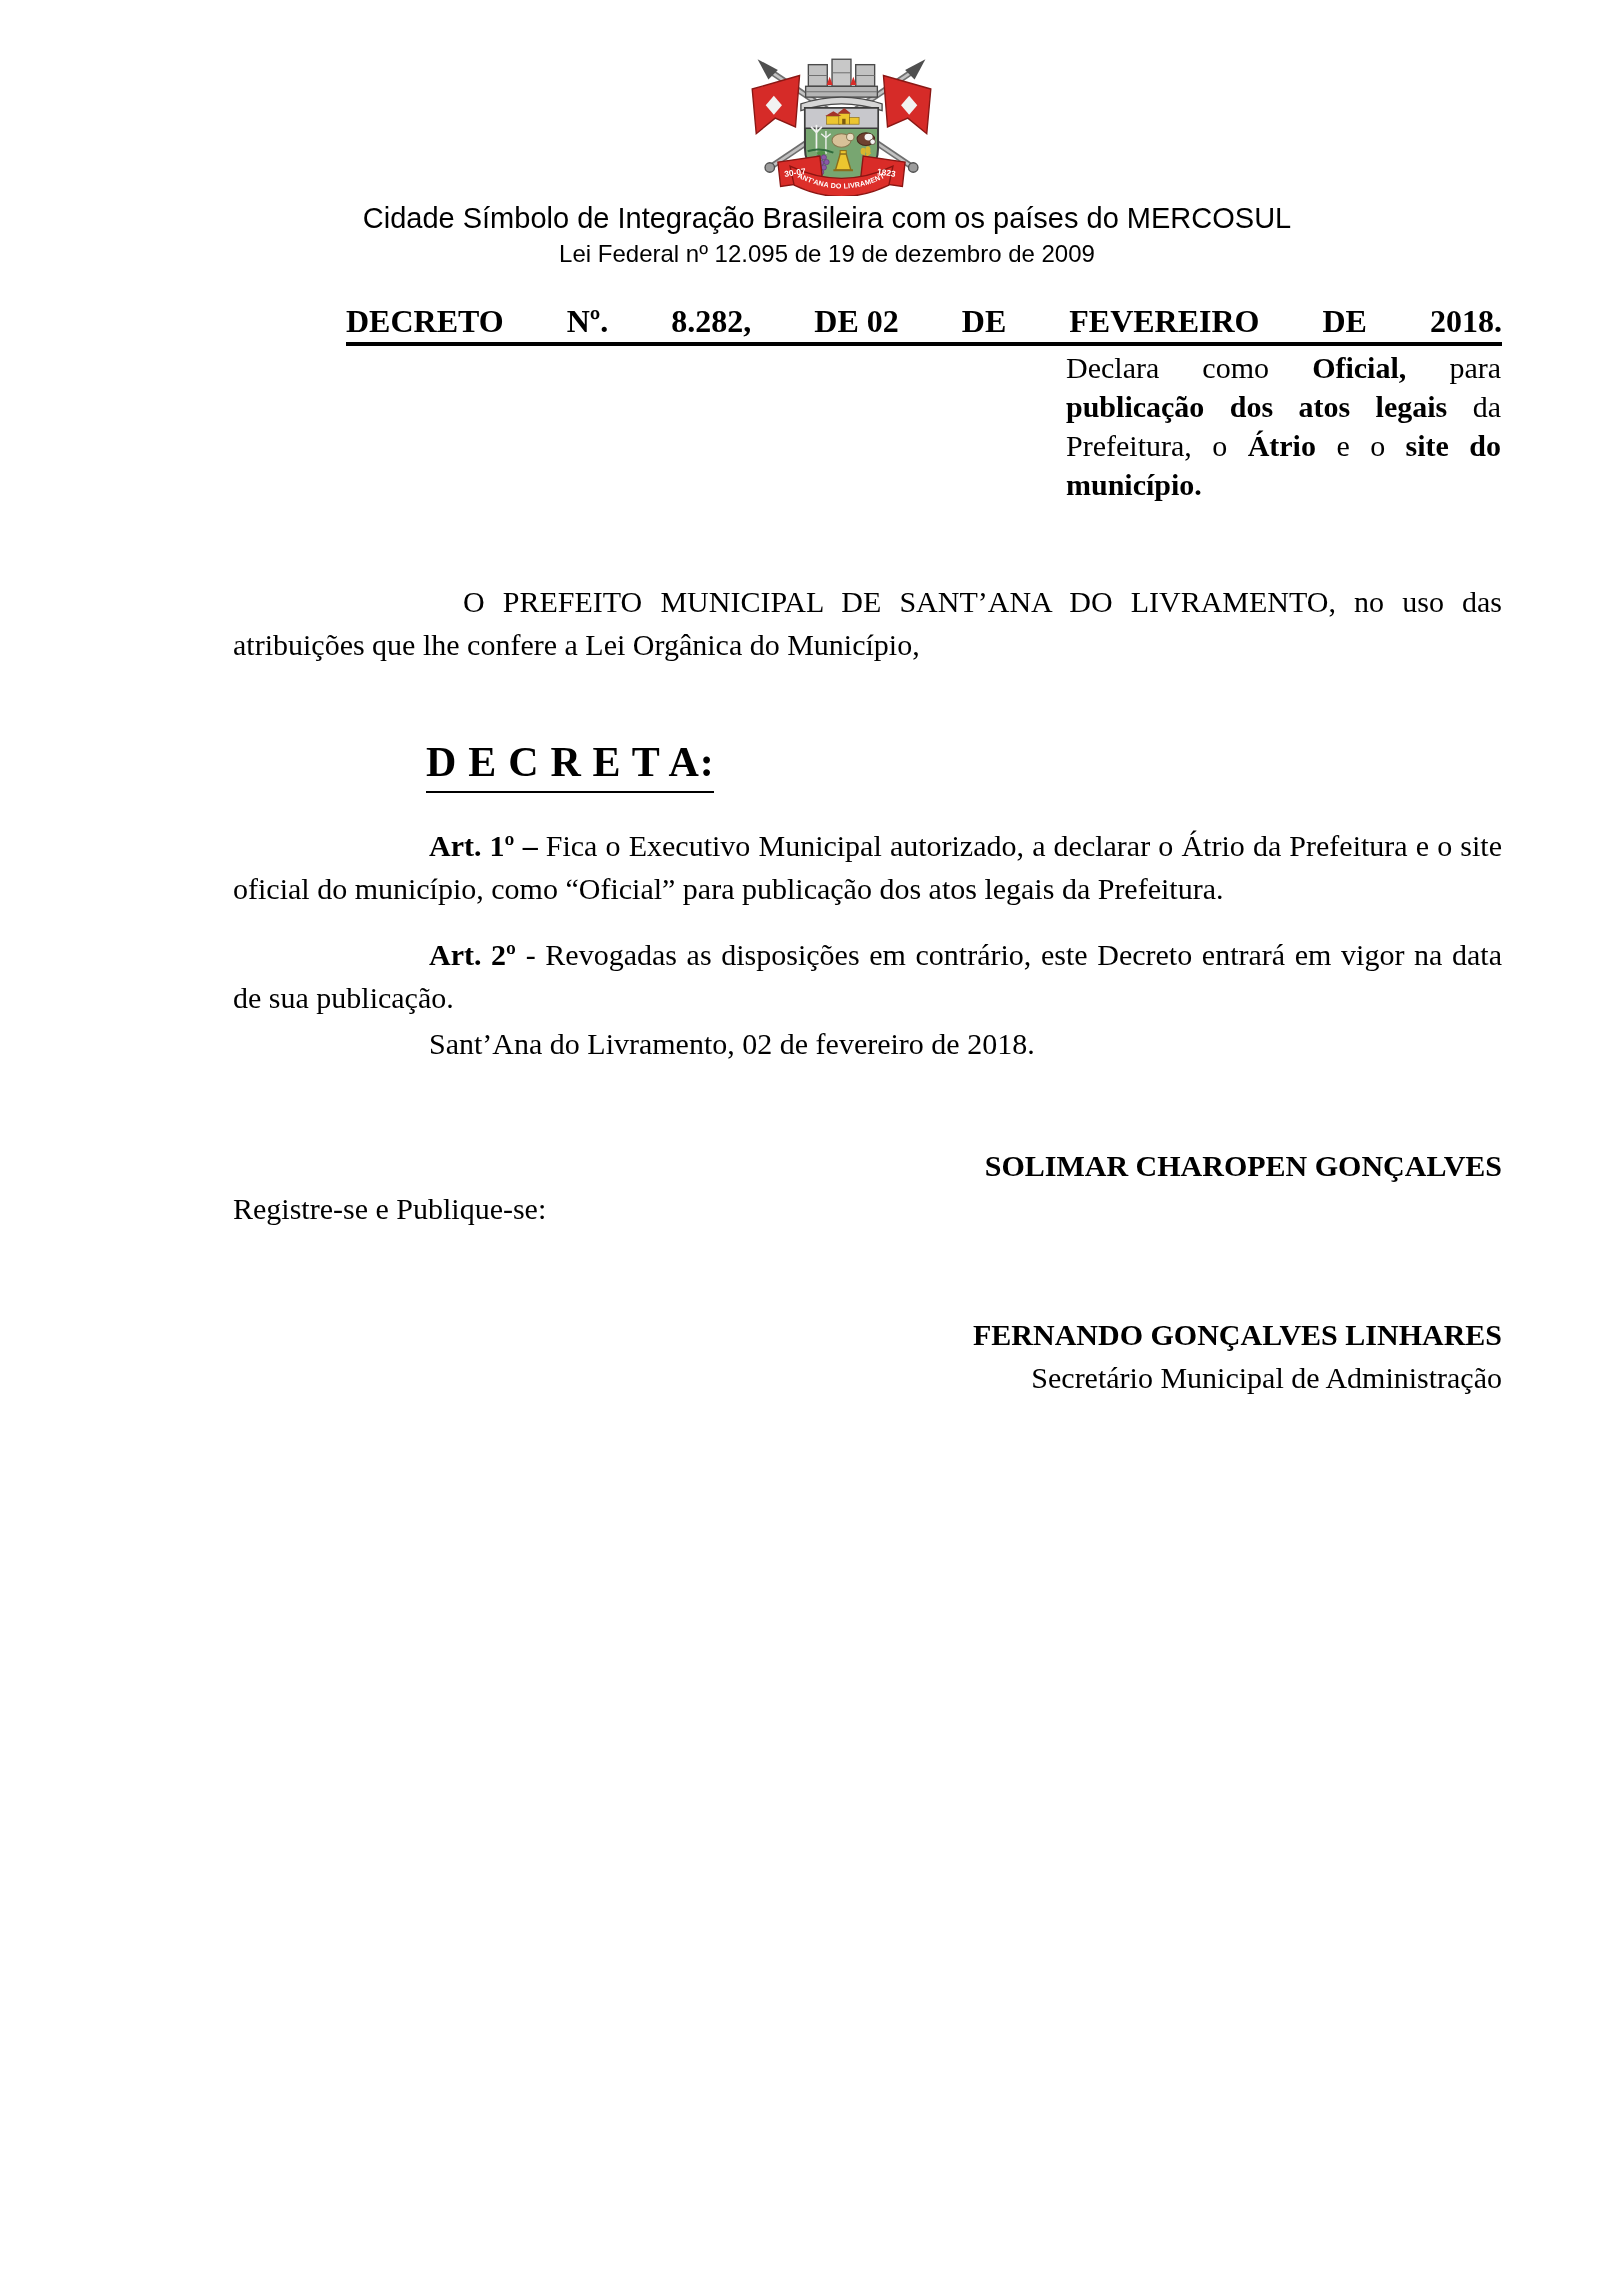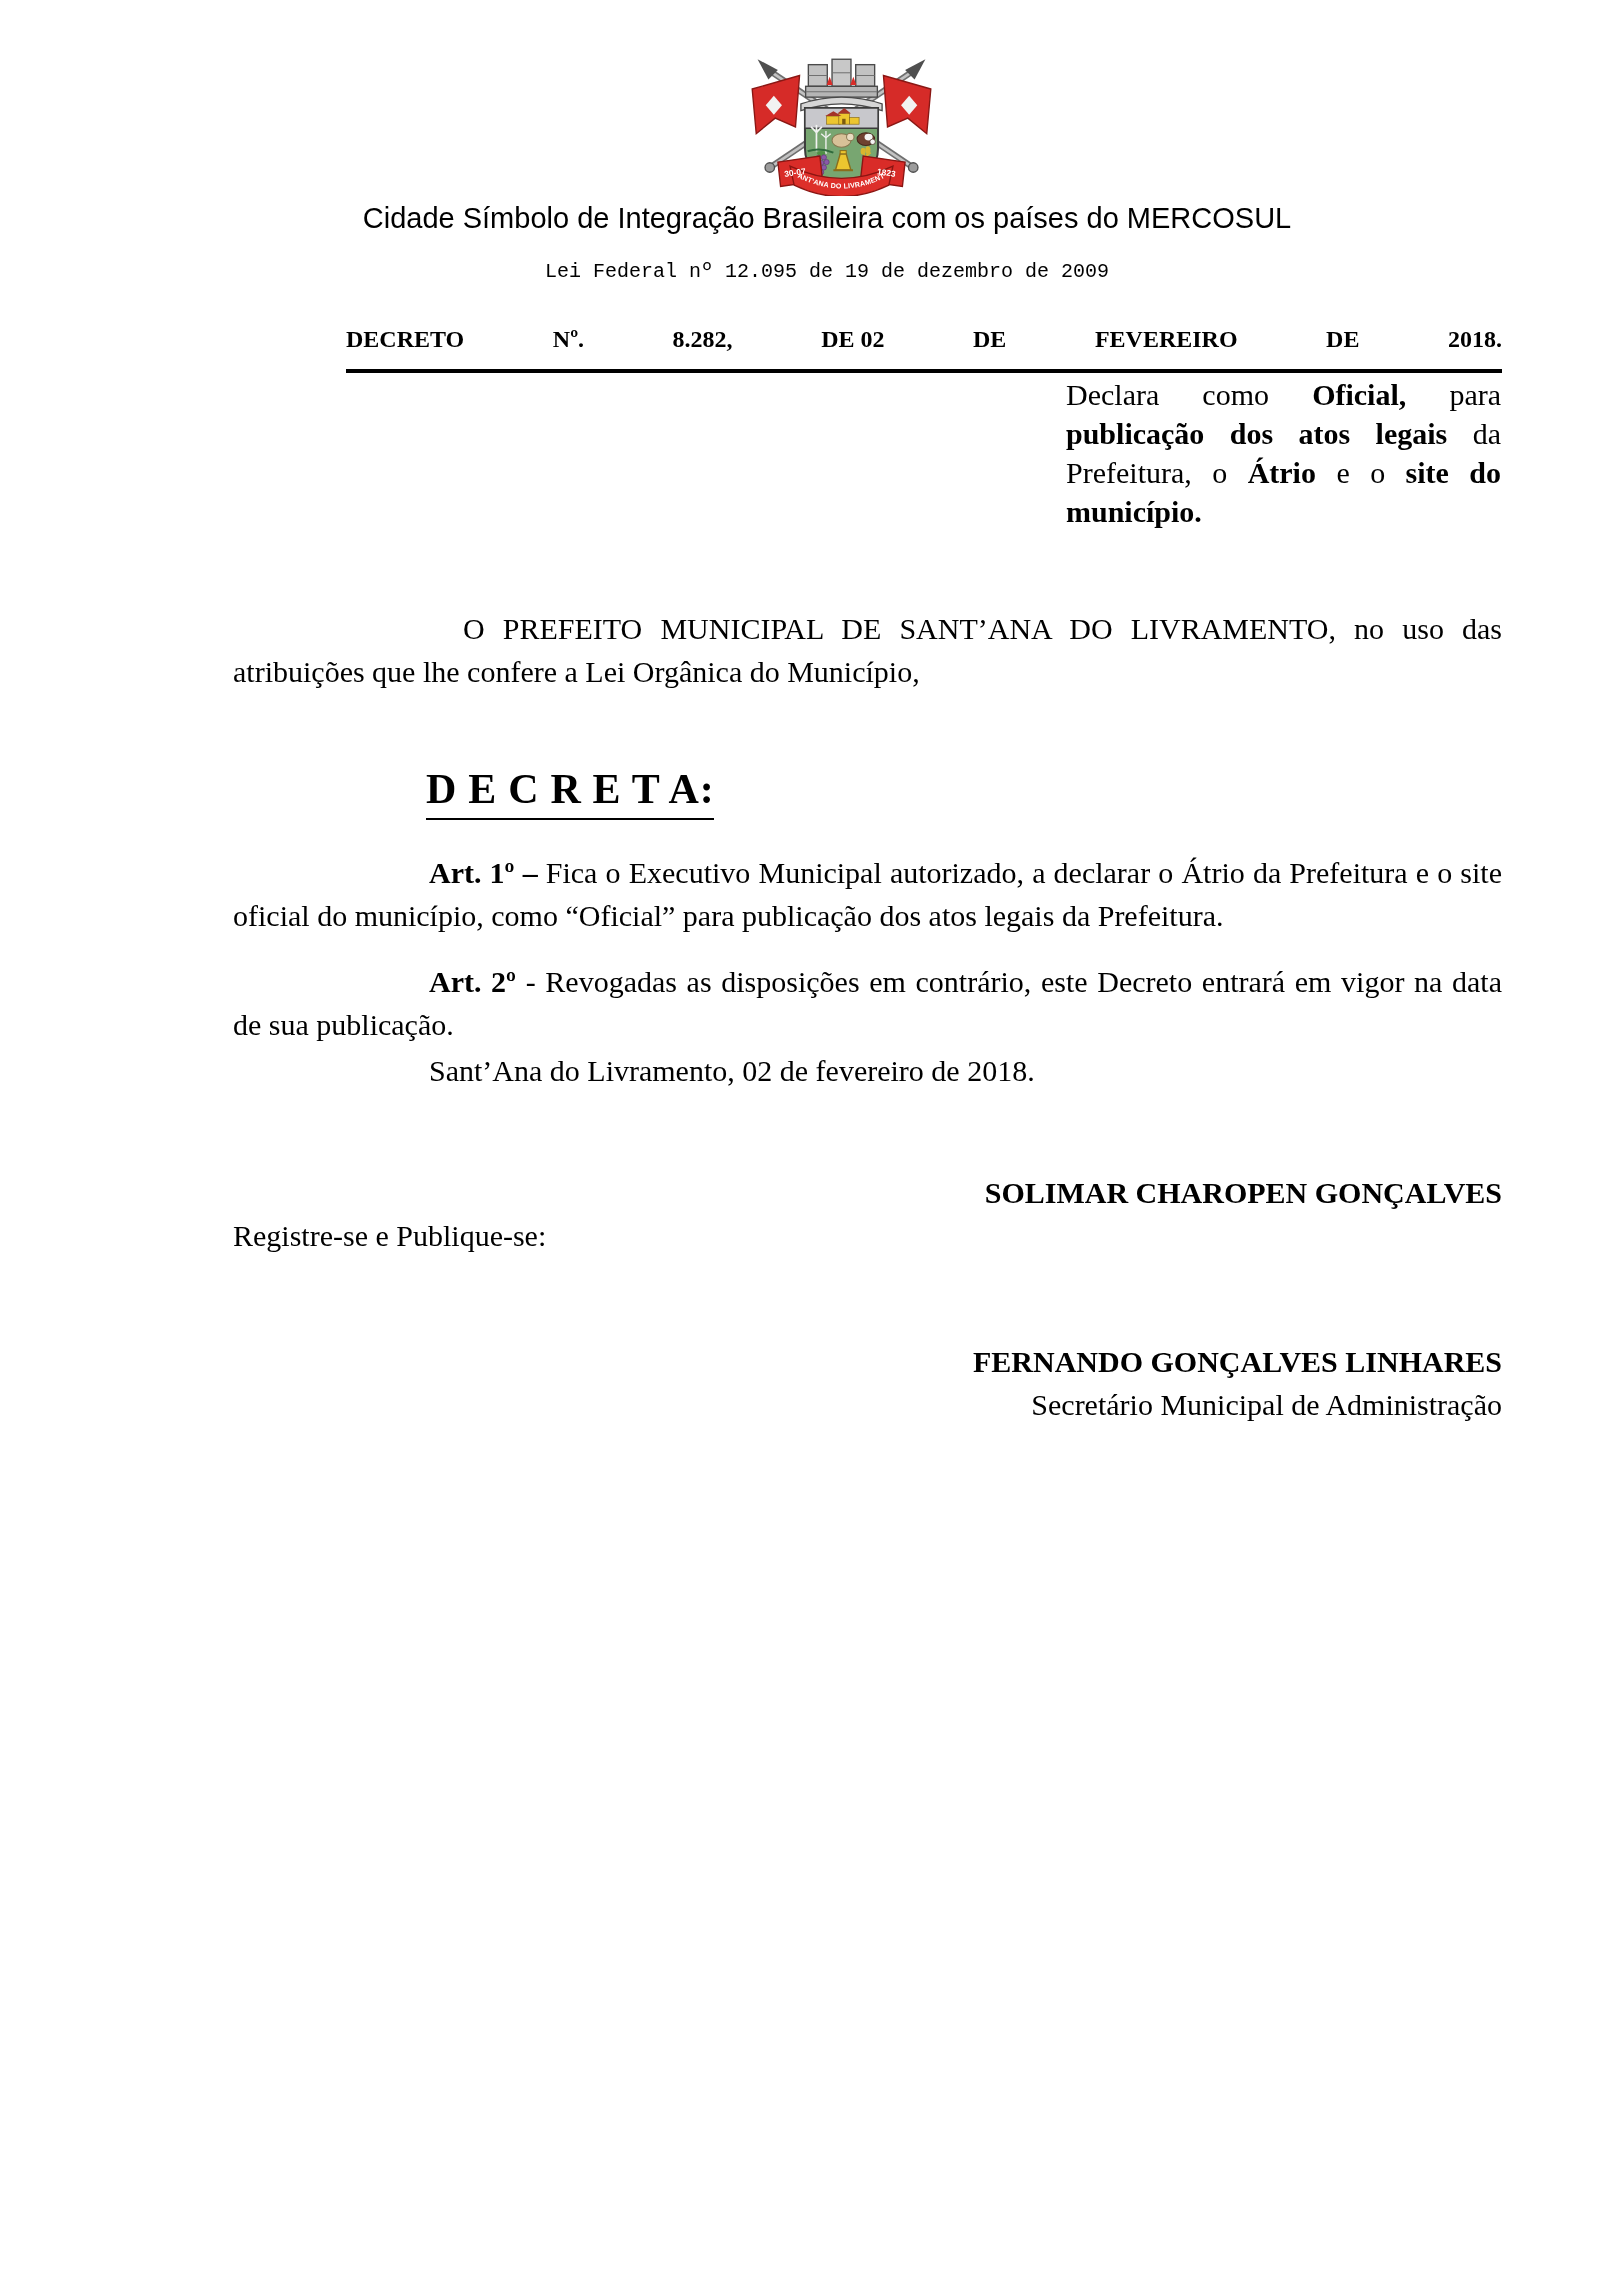--- a/index.html
+++ b/index.html
@@ -10,29 +10,29 @@
     color:#000; overflow:hidden;
   }
   .page { width:1622px; height:2295px; padding:47px 120px 0 233px; background:#fff; }
 
   
   .crest-wrap { width:203px; height:149px; margin-left:507px; }
 
   
   .hdr { text-align:center; padding-right:81px; margin-top:5.4px; }
   .hdr-l1, .hdr-l2 { font-family:"Liberation Sans", sans-serif; font-size:29px; line-height:34px; }
-  .hdr-l3 { font-family:Liberation Mono, monospace; font-size:20px; line-height:31px; margin-top:21px; }
+  .hdr-l3 { font-family:Liberation Sans, sans-serif; font-size:24px; line-height:31px; margin-top:3px; }
   .hdr-l4 { font-size:27px; font-weight:bold; line-height:34px; margin-top:4px; }
 
   
   .title-row {
     display:flex; justify-content:space-between; align-items:baseline;
     margin-top:35px; margin-left:113px; width:1156px;
-    font-weight:bold; font-size:24px; line-height:35px;
-    border-bottom:4px solid #000; padding-bottom:12px;
+    font-weight:bold; font-size:32px; line-height:35px;
+    border-bottom:4px solid #000; padding-bottom:3px;
     white-space:pre;
   }
 
   
   .ementa {
     margin-top:1.4px; margin-left:833px; width:435px;
     font-size:30px; line-height:39px; text-align:justify;
   }
 
   

